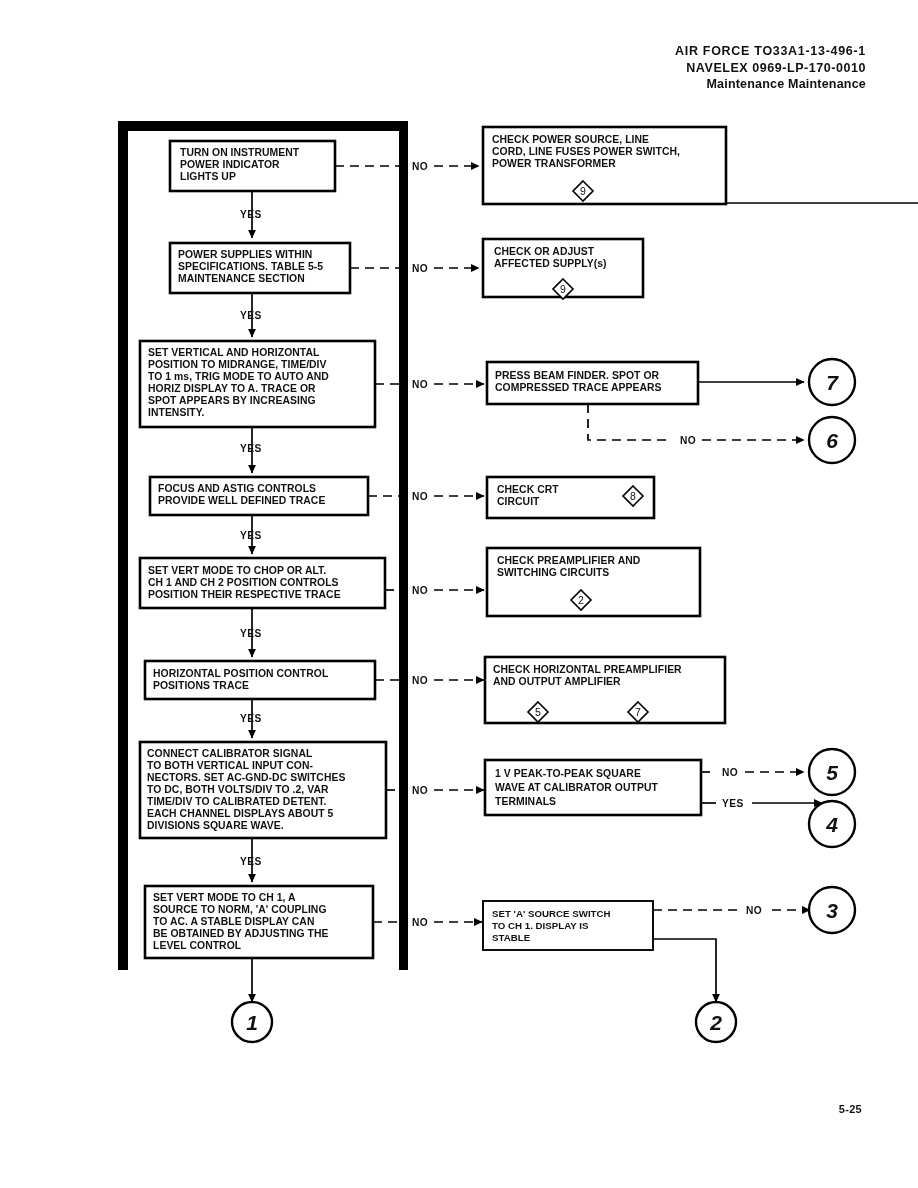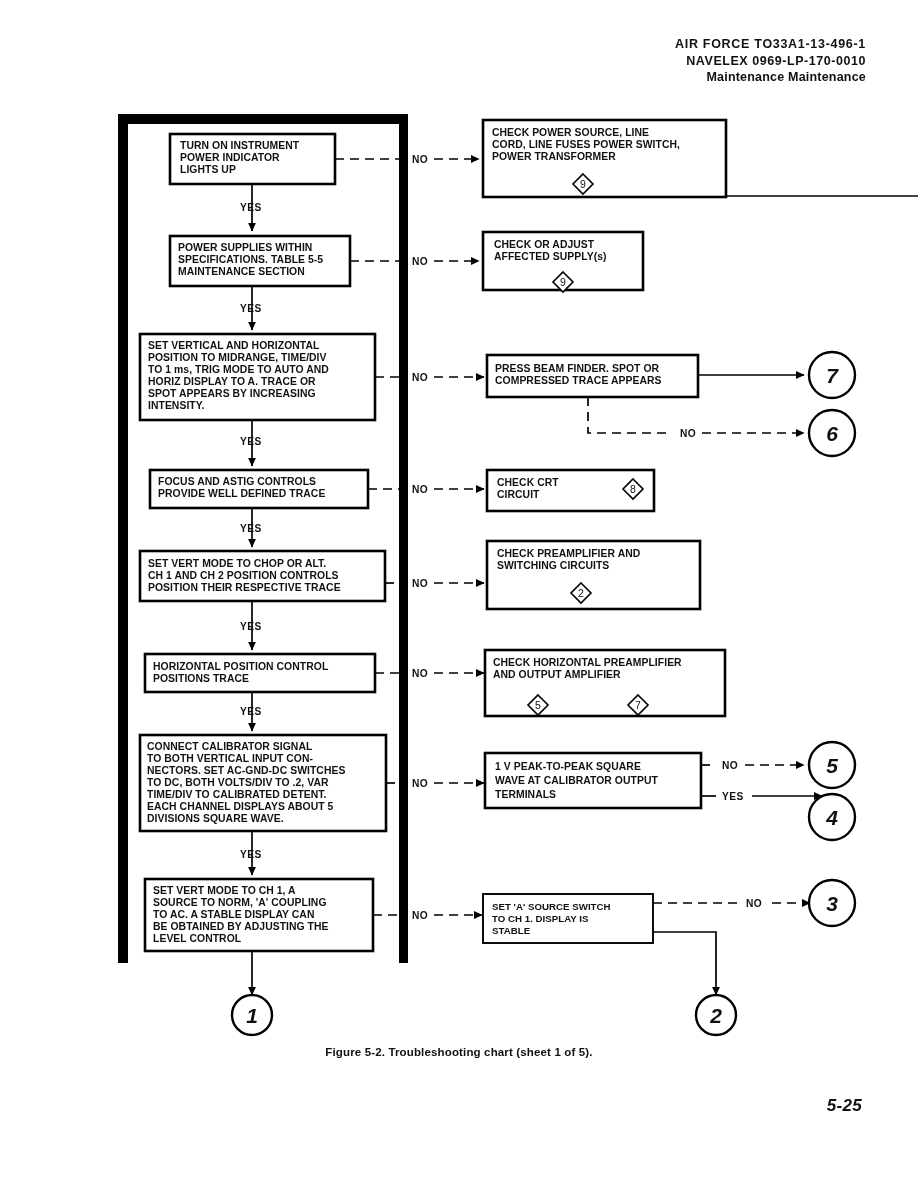--- a/index.html
+++ b/index.html
@@ -12,20 +12,21 @@
     width: 918px;
     height: 1188px;
     position: relative;
     font-family: "Liberation Sans", sans-serif;
     color: #111111;
     overflow: hidden;
   }
   .page {
     position: absolute;
     inset: 0;
+    margin-top: 7px;
   }
   
   .doc-header {
     position: absolute;
     top: 36px;
     right: 52px;
     text-align: right;
     line-height: 1.32;
   }
   .doc-header div {
@@ -46,24 +47,23 @@
     width: 918px;
     text-align: center;
     font-size: 11.5px;
     font-weight: bold;
     letter-spacing: 0.15px;
   }
   .folio {
     position: absolute;
     top: 1096px;
     right: 56px;
-    font-size: 17px;
+    font-size: 11px;
     font-weight: bold;
     letter-spacing: 0.3px;
-    font-style: italic;
   }
 
   
   .chart-wrap {
     position: absolute;
     top: 0;
     left: 0;
     width: 918px;
     height: 1060px;
   }
@@ -389,16 +389,15 @@
       <circle class="circ" cx="252" cy="1015" r="20"></circle>
       <text class="circle-num" x="252" y="1023">1</text>
     </g>
     <g>
       <circle class="circ" cx="716" cy="1015" r="20"></circle>
       <text class="circle-num" x="716" y="1023">2</text>
     </g>
   </svg>
   </div>
 
-  <div class="fig-caption">Figure 5-2. Troubleshooting chart (sheet 1 of 5).</div>
   <div class="folio">5-25</div>
 
 </div>
 
 </body></html>

